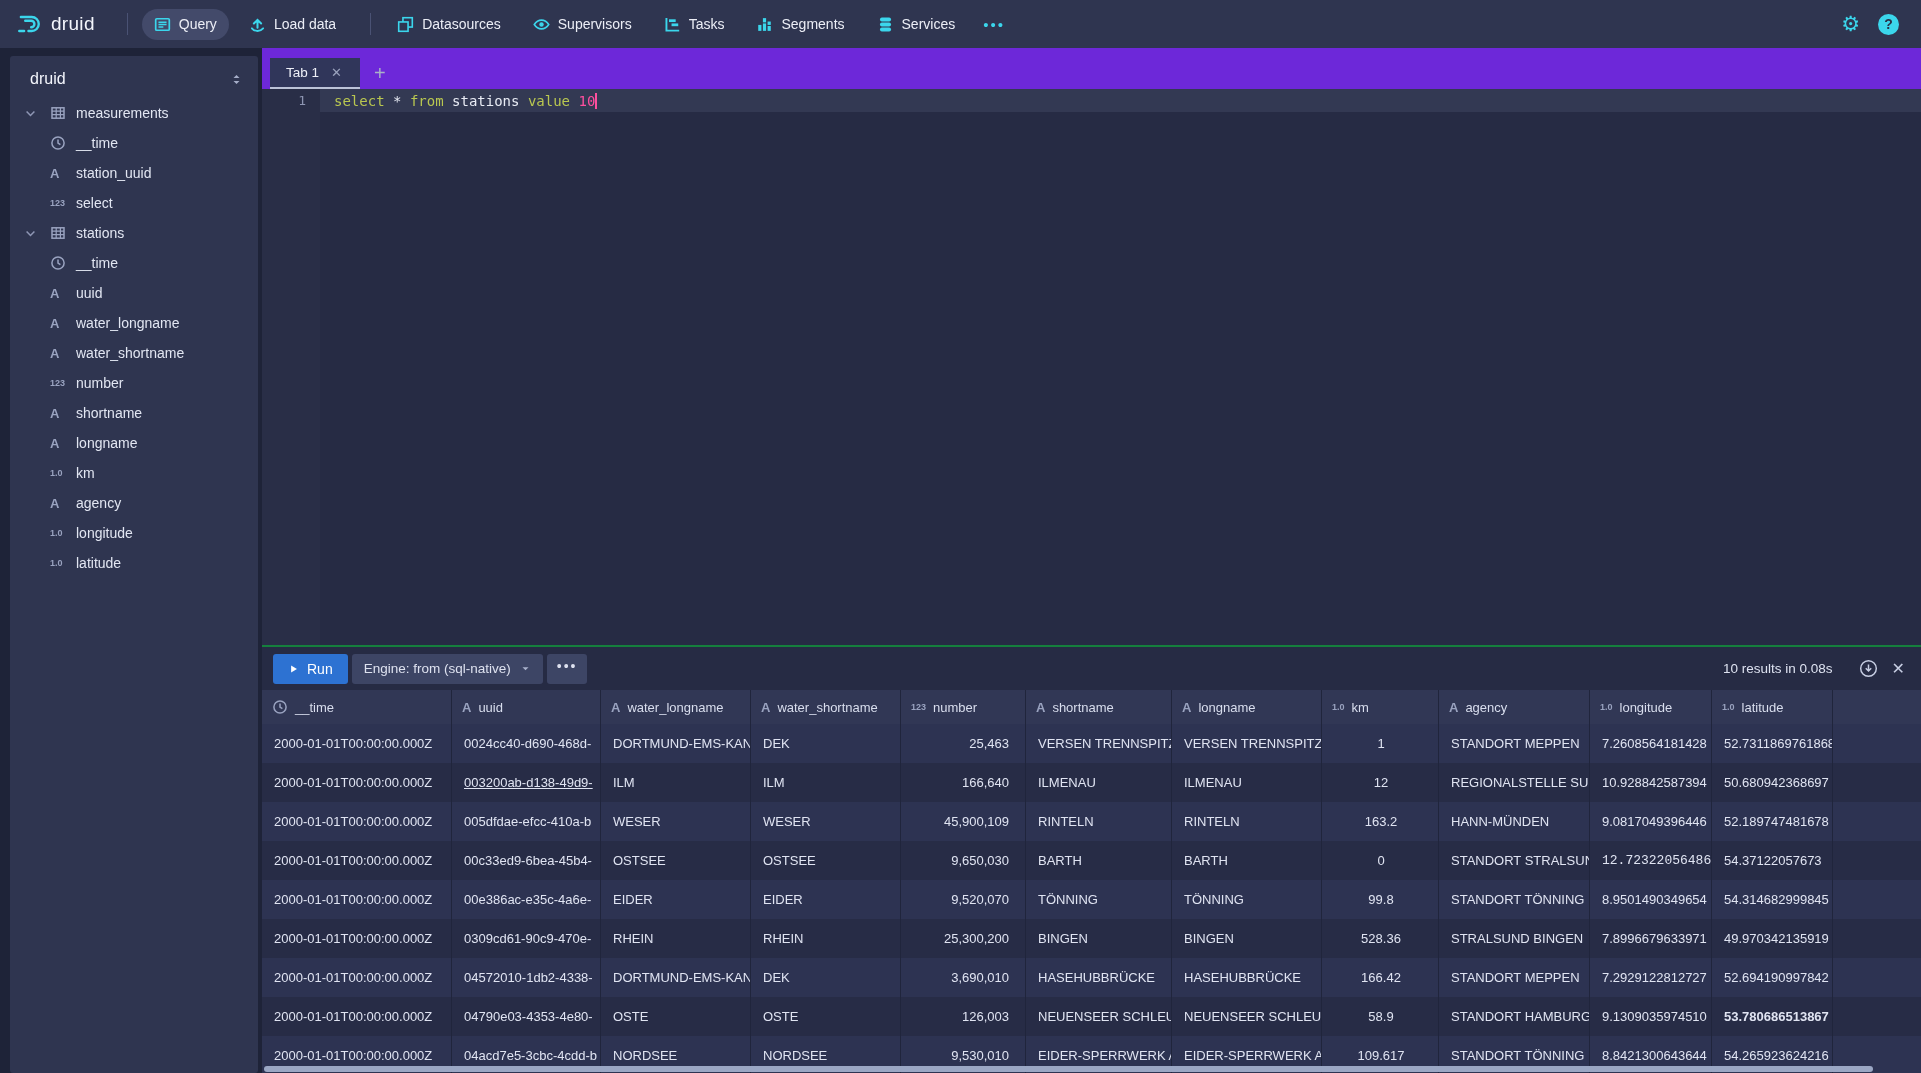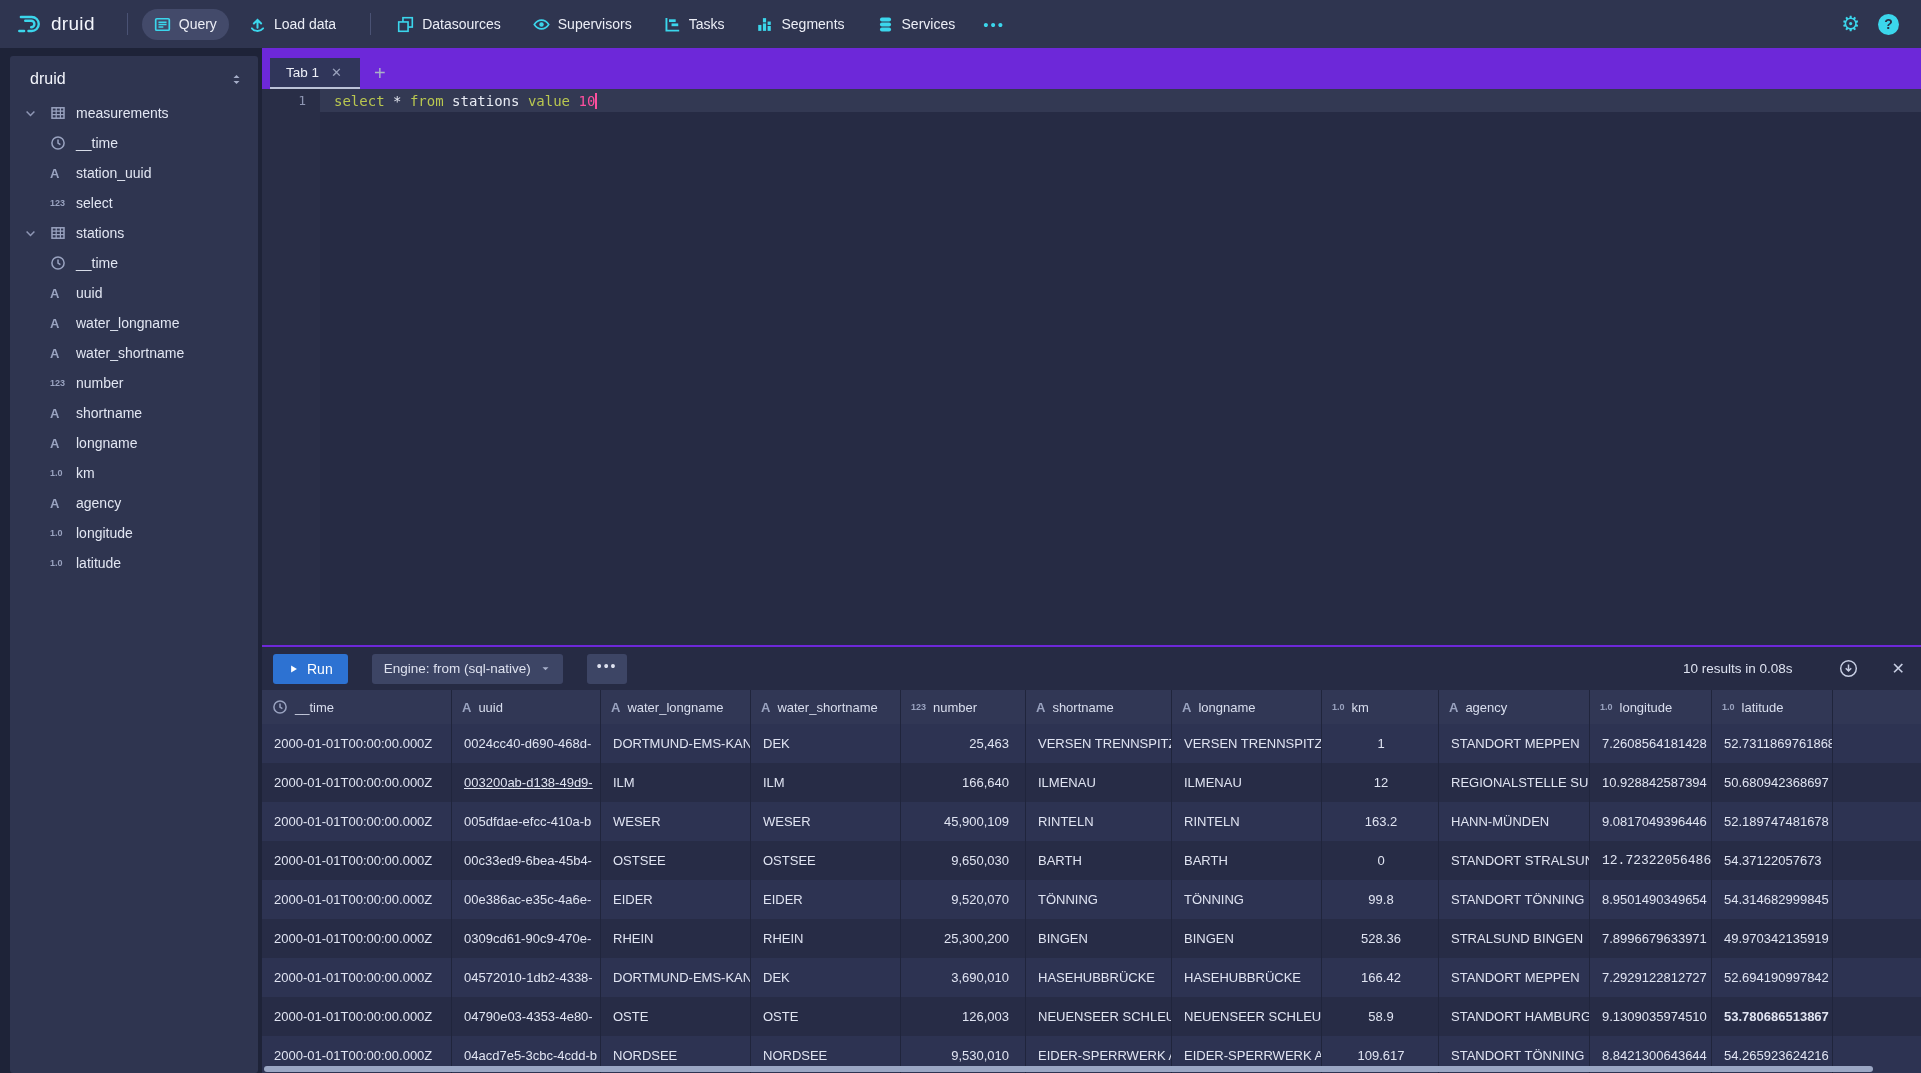--- a/index.html
+++ b/index.html
@@ -51,21 +51,21 @@
   .code-line { position:absolute; left:0; right:0; top:0; height:23px; display:flex; align-items:center; }
   .code-line .hl { position:absolute; left:58px; right:0; top:0; bottom:0; background:#333953; }
   .lineno { width:58px; text-align:right; padding-right:14px; color:#8d95b2; font-size:13px; z-index:1; }
   .code { z-index:1; font-size:14px; padding-left:14px; white-space:pre; }
   .tok-keyword { color:#b9c750; }
   .tok-plain { color:#e8ebf4; }
   .tok-number { color:#ff4f9e; }
   .cursor { display:inline-block; width:2px; height:16px; background:#ff4f9e; vertical-align:-3px; }
 
   
-  .runbar { height:45px; background:#262b44; border-top:2px solid #6d28d9; display:flex; align-items:center; padding:0 16px 0 11px; gap:24px; }
+  .runbar { height:45px; background:#262b44; border-top:2px solid #15803d; display:flex; align-items:center; padding:0 16px 0 11px; gap:4px; }
   .btn-run { height:30px; background:#2d72d2; color:#fff; border:none; border-radius:3px; font-size:14px;
              display:flex; align-items:center; gap:8px; padding:0 15px; cursor:pointer; font-family:inherit; }
   .btn-dark { height:30px; background:#3d4565; color:#dde1ef; border:none; border-radius:3px; font-size:13.5px;
               display:flex; align-items:center; gap:9px; padding:0 12px; cursor:pointer; font-family:inherit; }
   .btn-more { letter-spacing:2px; font-size:14px; padding:0 10px 6px 10px; }
   .run-spacer { flex:1; }
   .results-info { font-size:13.5px; color:#dde2f0; margin-right:12px; }
   .icon-btn { display:flex; align-items:center; cursor:pointer; margin-left:10px; }
   .x-icon { color:#c7cee3; font-size:16px; }
 

